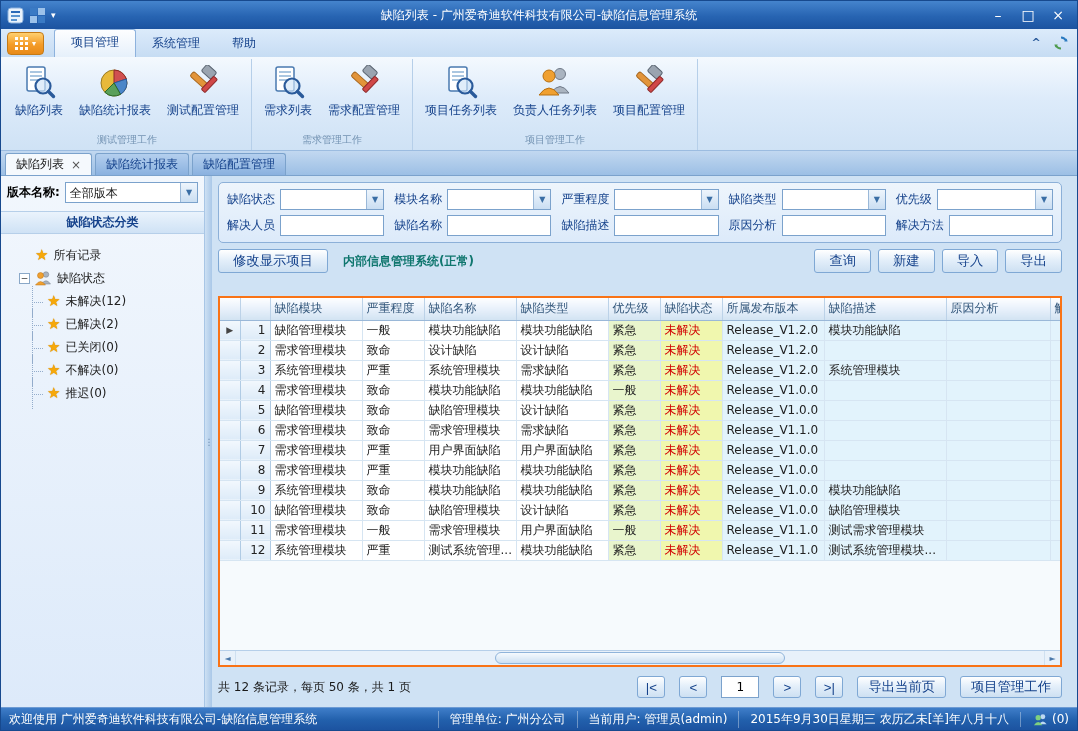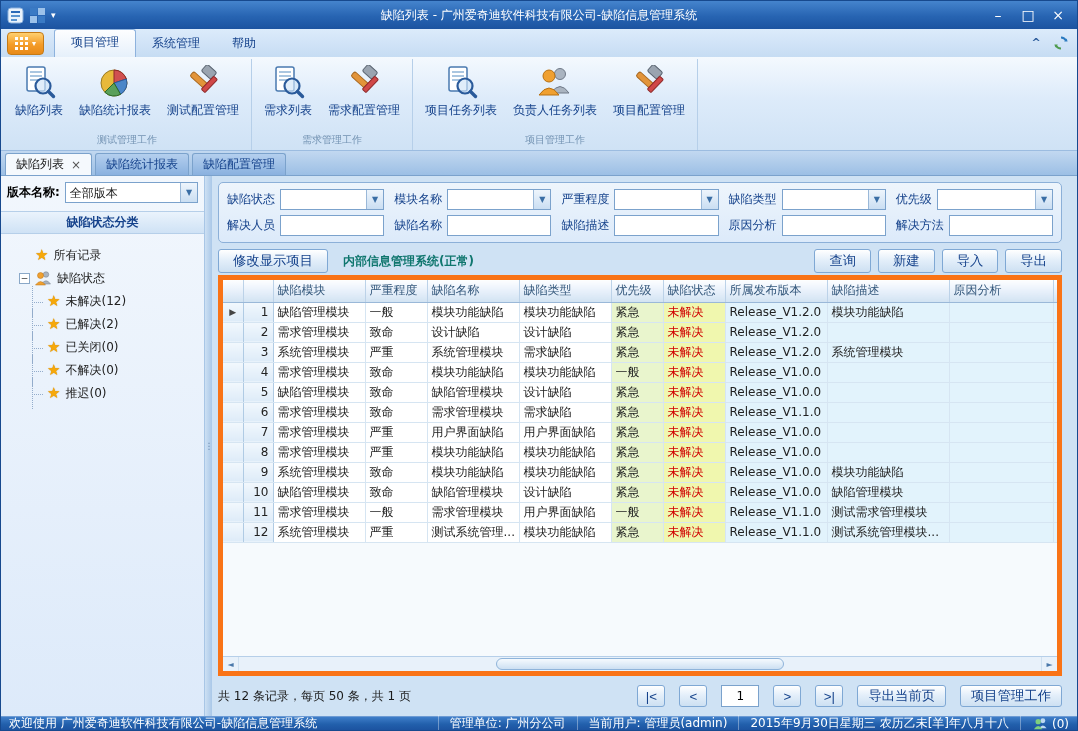--- a/index.html
+++ b/index.html
@@ -77,21 +77,21 @@
 .fgroup{display:flex;align-items:center;gap:5px;min-width:0;}
 .flabel{white-space:nowrap;color:#15428b;}
 .textbox{flex:1;height:21px;background:#fff;border:1px solid #7ba2cc;min-width:0;}
 
 .toolbar-row{flex:0 0 auto;display:flex;align-items:center;margin-top:6px;gap:7px;}
 .btn{height:24px;padding:0 14px;border:1px solid #7fa8d4;border-radius:3px;background:linear-gradient(#ffffff,#e4effa 45%,#cde0f2);color:#15428b;display:flex;align-items:center;justify-content:center;white-space:nowrap;}
 .project-label{font-weight:bold;color:#0f766e;margin-left:8px;white-space:nowrap;}
 .tspacer{flex:1;}
 
 
-.grid-wrap{flex:1;margin-top:2px;border:5px solid #f97316;background:#f6fafd;display:flex;flex-direction:column;min-height:0;overflow:hidden;}
+.grid-wrap{flex:1;margin-top:23px;border:2px solid #f97316;background:#f6fafd;display:flex;flex-direction:column;min-height:0;overflow:hidden;}
 .grid-scroll{flex:1;overflow:hidden;}
 table.grid{border-collapse:collapse;table-layout:fixed;width:890px;background:#fff;}
 .grid th{height:22px;background:linear-gradient(#fdfeff,#e6effa 55%,#d2e3f2);border-right:1px solid #bcd2e8;border-bottom:1px solid #9ab8d8;color:#33577b;font-weight:normal;text-align:left;padding:0 4px;white-space:nowrap;overflow:hidden;font-size:12px;}
 .grid td{height:20px;border-right:1px solid #d6e5f2;border-bottom:1px solid #d6e5f2;padding:0 4px;white-space:nowrap;overflow:hidden;background:#fff;font-size:12px;}
 .grid td.rowsel{background:linear-gradient(#f2f8fd,#ddebf8);border-right:1px solid #b0cbe4;text-align:center;color:#444;font-size:9px;padding:0;}
 .grid td.rownum{background:linear-gradient(#f2f8fd,#ddebf8);border-right:1px solid #b0cbe4;text-align:right;color:#222;}
 .grid td.priority{background:var(--priority-cell-bg,#e9f5cd);}
 .grid td.status{background:var(--status-cell-bg,#f0f7ae);color:var(--status-unresolved-text,#d00000);font-weight:normal;}
 .grid td.cyan{background:var(--info-cell-bg,#e2f3fc);}
 
@@ -103,21 +103,21 @@
 
 
 .pagebar{height:32px;flex:0 0 auto;display:flex;align-items:center;gap:14px;margin-top:4px;}
 .page-info{color:#1a1a1a;white-space:nowrap;}
 .pspacer{flex:1;}
 .nav-btn{width:28px;padding:0;height:22px;}
 .page-input{width:38px;height:22px;border:1px solid #7ba2cc;background:#fff;text-align:center;font-family:inherit;font-size:12px;}
 .exp-btn{height:22px;padding:0 10px;}
 
 
-.statusbar{height:14px;flex:0 0 auto;background:linear-gradient(#3f7ec9,#2260ac 55%,#1c53a0);color:#fff;display:flex;align-items:center;padding:0 8px;border-top:1px solid #6d9bd4;}
+.statusbar{height:23px;flex:0 0 auto;background:linear-gradient(#3f7ec9,#2260ac 55%,#1c53a0);color:#fff;display:flex;align-items:center;padding:0 8px;border-top:1px solid #6d9bd4;}
 .sb-left{white-space:nowrap;}
 .sb-right{margin-left:auto;display:flex;align-items:center;gap:0;}
 .sb-item{white-space:nowrap;padding:0 11px;border-left:1px solid rgba(255,255,255,.35);}
 .sb-count{display:flex;align-items:center;gap:4px;padding-left:12px;border-left:1px solid rgba(255,255,255,.35);}
 .sb-ico{width:15px;height:15px;display:block;}
 .sb-ico svg{width:100%;height:100%;display:block;}
 </style>
 </head>
 <body>
 

